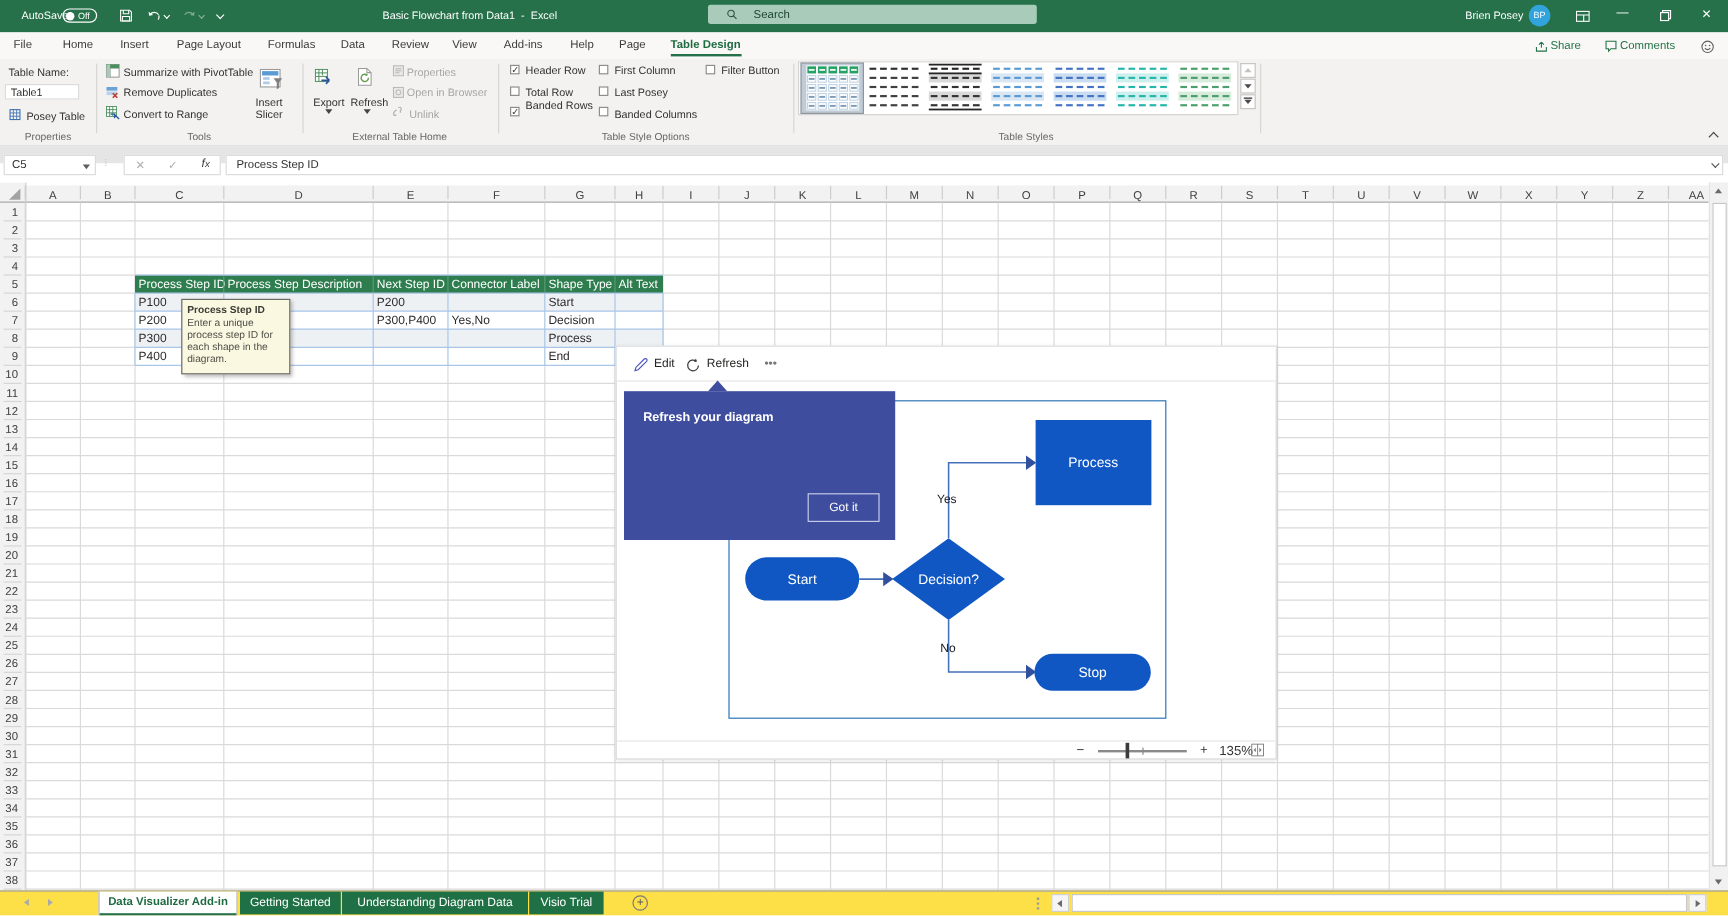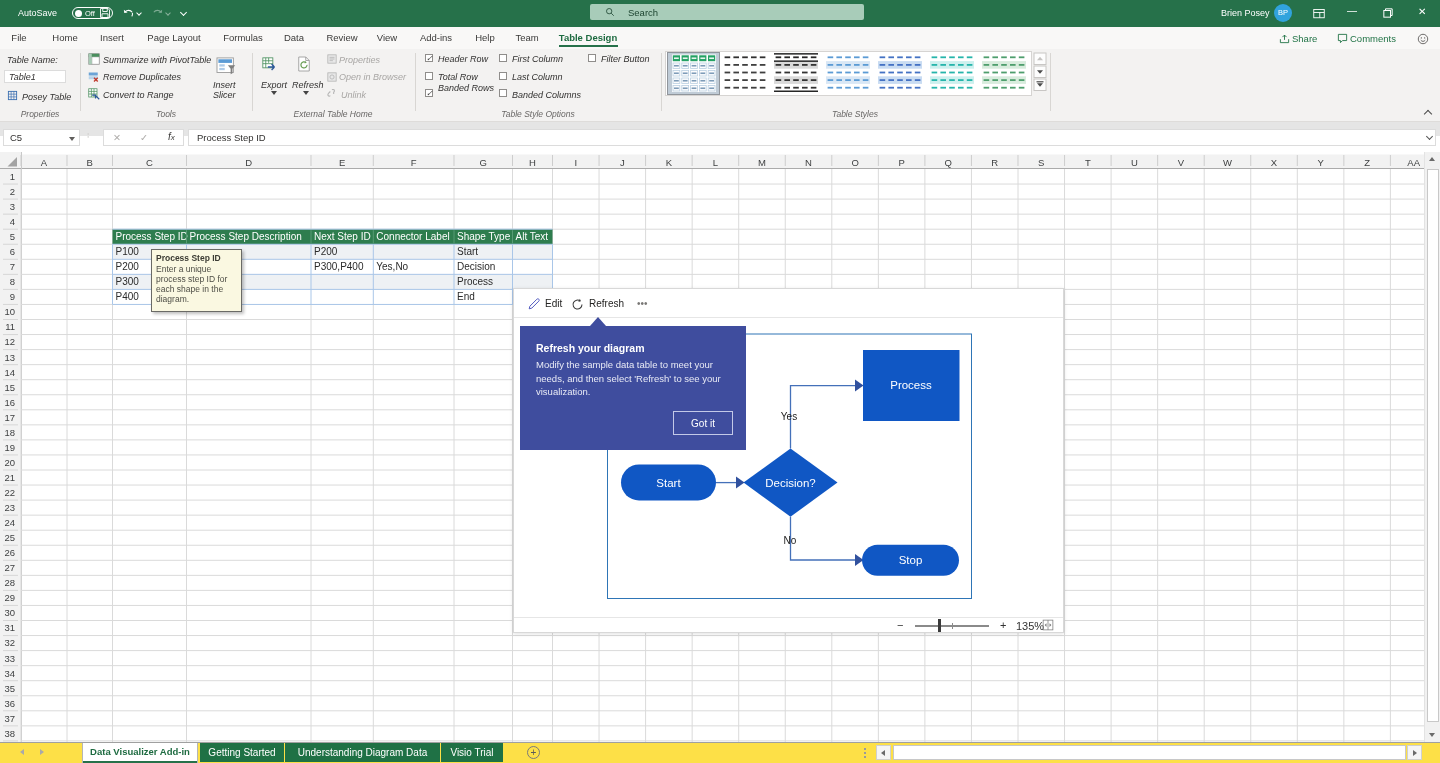--- a/index.html
+++ b/index.html
@@ -8,39 +8,39 @@
   .tri-d { position:absolute; width:0; height:0; border-left:3px solid transparent; border-right:3px solid transparent; border-top:4px solid #444; }
   .tri-u { position:absolute; width:0; height:0; border-left:3px solid transparent; border-right:3px solid transparent; border-bottom:4px solid #444; }
   .tri-l { position:absolute; width:0; height:0; border-top:3.5px solid transparent; border-bottom:3.5px solid transparent; border-right:4.5px solid #666; }
   .tri-r { position:absolute; width:0; height:0; border-top:3.5px solid transparent; border-bottom:3.5px solid transparent; border-left:4.5px solid #666; }
   .chev { position:absolute; width:5px; height:5px; border-right:1.3px solid #fff; border-bottom:1.3px solid #fff; transform:rotate(45deg); }
   #app { position:relative; width:1440px; height:763px; background:#fff; }
 
   
   #titlebar { left:0; top:0; width:1440px; height:27px; background:#26714a; color:#fff; }
   #autosave { left:18px; top:8px; font-size:9px; color:#fff; }
-  #toggle { left:72px; top:7px; width:41px; height:12px; border:1px solid #fff; border-radius:6px; }
+  #toggle { left:52px; top:7px; width:29px; height:12px; border:1px solid #fff; border-radius:6px; }
   #toggle .knob { position:absolute; left:2px; top:1.5px; width:7px; height:7px; background:#fff; border-radius:50%; }
   #toggle .lab { position:absolute; left:12px; top:1px; font-size:7.5px; color:#fff; }
   #ttl { left:0px; top:7.5px; width:783px; text-align:center; font-size:9px; color:#fff; }
   #search { left:590px; top:4px; width:274px; height:16px; background:#a8ccb9; border-radius:2px; font-size:9.5px; color:#1c4430; }
   #search .stx { position:absolute; left:38px; top:3px; }
   #uname { left:1221px; top:8px; font-size:9px; color:#fff; }
   #avatar { left:1274px; top:4px; width:18px; height:18px; border-radius:50%; background:#31a3dd; color:#fff; font-size:7.5px; text-align:center; line-height:18px; }
   .wbtn { top:8px; color:#fff; font-size:10px; }
 
   
   #tabrow { left:0; top:27px; width:1440px; height:22px; background:#f9f8f7; }
   .rtab { position:absolute; top:5px; font-size:9.5px; color:#3b3a39; white-space:nowrap; transform:translateX(-50%); }
   .rtab.active { color:#1e6b41; font-weight:bold; }
   #tabul { left:559px; top:44.5px; width:59px; height:2.5px; background:#26714a; }
   .pillbtn { position:absolute; top:3.5px; height:16px; border-radius:2px; color:#217346; font-size:9.5px; line-height:16px; }
 
   
-  #ribbon { left:0; top:49px; width:1440px; height:73px; background:#f3f2f1; border-bottom:1px solid #dedcda;font-style:italic; }
+  #ribbon { left:0; top:49px; width:1440px; height:73px; background:#f3f2f1; border-bottom:1px solid #dedcda; }
   .rsep { position:absolute; top:4px; width:1px; height:58px; background:#d8d6d3; }
   .glabel { position:absolute; top:60px; font-size:8.5px; color:#696766; transform:translateX(-50%); white-space:nowrap; }
   .rtxt { position:absolute; font-size:9px; color:#323130; white-space:nowrap; }
   .rtxt.dis { color:#a8a6a4; }
   .chk { position:absolute; width:8px; height:8px; background:#fff; border:1px solid #8f8d8b; font-size:8px; line-height:7px; color:#3b3a39; text-align:center; }
 
   
   #fbar { left:0; top:122px; width:1440px; height:14px; background:#e5e5e5;text-decoration:underline; }
   .finput { position:absolute; background:#fff; border:1px solid #dcdcdc; }
 
@@ -91,20 +91,21 @@
         <path d="M4 6 C6 3.5 10.5 3.5 12.5 6.5 M12.8 7.2 c0 0 .5 2.8-.8 4.3" fill="none" stroke="#fff" stroke-width="1.3"></path>
         <path d="M2.5 3v4.2h4.2z" fill="#fff" transform="rotate(-8 4.6 5.1)"></path>
       </svg>
     <div class="chev" style="left:137px;top:11px;width:4px;height:4px"></div>
     <svg class="abs" width="13" height="13" style="left:151px;top:7px;opacity:.4" viewBox="0 0 16 16">
         <path d="M12 6 C10 3.5 5.5 3.5 3.5 6.5" fill="none" stroke="#fff" stroke-width="1.3"></path>
         <path d="M13.5 3v4.2H9.3z" fill="#fff" transform="rotate(8 11.4 5.1)"></path>
       </svg>
     <div class="chev" style="left:166px;top:11px;width:4px;height:4px;opacity:.45"></div>
     <div class="chev" style="left:181px;top:10px"></div>
+    <div id="ttl" class="abs">Basic Flowchart from Data1&nbsp;&nbsp;-&nbsp;&nbsp;Excel</div>
     <div id="search" class="abs">
         <svg style="position:absolute;left:15px;top:3px" width="10" height="10" viewBox="0 0 12 12">
           <circle cx="5" cy="5" r="3.2" fill="none" stroke="#2c5340" stroke-width="1.1"></circle>
           <path d="M7.4 7.4L10.5 10.5" stroke="#2c5340" stroke-width="1.1"></path>
         </svg>
         <span class="stx">Search</span>
       </div>
     <div id="uname" class="abs">Brien Posey</div>
     <div id="avatar" class="abs">BP</div>
     <svg class="abs" width="12" height="12" style="left:1313px;top:8px" viewBox="0 0 16 16">
@@ -123,21 +124,21 @@
     <div class="rtab" style="left:19px">File</div>
     <div class="rtab" style="left:65px">Home</div>
     <div class="rtab" style="left:112px">Insert</div>
     <div class="rtab" style="left:174px">Page Layout</div>
     <div class="rtab" style="left:243px">Formulas</div>
     <div class="rtab" style="left:294px">Data</div>
     <div class="rtab" style="left:342px">Review</div>
     <div class="rtab" style="left:387px">View</div>
     <div class="rtab" style="left:436px">Add-ins</div>
     <div class="rtab" style="left:485px">Help</div>
-    <div class="rtab" style="left:527px">Team</div>
+    <div class="rtab" style="left:527px">Page</div>
     <div class="rtab active" style="left:588px">Table Design</div>
     <svg class="abs" width="11" height="11" style="left:1279px;top:6px" viewBox="0 0 16 16">
         <path d="M2 9v5h12V9" fill="none" stroke="#217346" stroke-width="1.3"></path>
         <path d="M8 10V3M8 3L5 6M8 3l3 3" fill="none" stroke="#217346" stroke-width="1.3"></path>
       </svg>
     <div class="pillbtn" style="left:1292px;width:30px">Share</div>
     <svg class="abs" width="11" height="11" style="left:1337px;top:6px" viewBox="0 0 16 16">
         <path d="M2 2h12v9H8l-3 3v-3H2z" fill="none" stroke="#217346" stroke-width="1.3"></path>
       </svg>
     <div class="pillbtn" style="left:1350px;width:56px">Comments</div>
@@ -179,21 +180,21 @@
 
     <div class="chk" style="left:425px;top:4.5px">✓</div>
       <div class="rtxt" style="left:438px;top:5px">Header Row</div>
     <div class="chk" style="left:425px;top:22.5px"></div>
       <div class="rtxt" style="left:438px;top:23px">Total Row</div>
     <div class="chk" style="left:425px;top:40px">✓</div>
       <div class="rtxt" style="left:438px;top:34px">Banded Rows</div>
     <div class="chk" style="left:499px;top:4.5px"></div>
       <div class="rtxt" style="left:512px;top:5px">First Column</div>
     <div class="chk" style="left:499px;top:22.5px"></div>
-      <div class="rtxt" style="left:512px;top:23px">Last Column</div>
+      <div class="rtxt" style="left:512px;top:23px">Last Posey</div>
     <div class="chk" style="left:499px;top:40px"></div>
       <div class="rtxt" style="left:512px;top:40.5px">Banded Columns</div>
     <div class="chk" style="left:588px;top:4.5px"></div>
       <div class="rtxt" style="left:601px;top:5px">Filter Button</div>
     <div class="glabel" style="left:538px">Table Style Options</div>
     <div class="rsep" style="left:661px"></div>
 
     <svg id="gallery" class="abs" style="left:664px;top:2px" width="384" height="50" xmlns="http://www.w3.org/2000/svg">
         <rect x="1.5" y="0.5" width="366" height="44" fill="#ffffff" stroke="#d6d4d2"></rect>
         <rect x="3.5" y="1.5" width="52" height="42" fill="#bfcbd6" stroke="#90959b"></rect>
@@ -785,21 +786,20 @@
       </g>
       <g fill="#1a1a1a" font-size="10" text-anchor="middle" font-family="Liberation Sans, sans-serif">
         <text x="275" y="130.5">Yes</text>
         <text x="276" y="254.5">No</text>
       </g>
     </svg>
 
     <div id="cararrow" class="abs"></div>
     <div id="callout" class="abs">
       <div class="t">Refresh your diagram</div>
-      <div class="b">Modify the sample data table to meet your needs, and then select 'Refresh' to see your visualization.</div>
       <div id="gotit">Got it</div>
     </div>
 
     <div class="abs" style="left:0;top:328px;width:549px;height:1px;background:#e6e6e6"></div>
     <div class="abs" style="left:383px;top:330px;font-size:11px;color:#333">−</div>
     <div class="abs" style="left:401px;top:336px;width:74px;height:1.5px;background:#8a8a8a"></div>
     <div class="abs" style="left:424px;top:330px;width:3px;height:13px;background:#3b3b3b"></div>
     <div class="abs" style="left:438px;top:334px;width:1px;height:6px;background:#8a8a8a"></div>
     <div class="abs" style="left:486px;top:330px;font-size:11px;color:#333">+</div>
     <div class="abs" style="left:502px;top:331px;font-size:11px;color:#333">135%</div>

